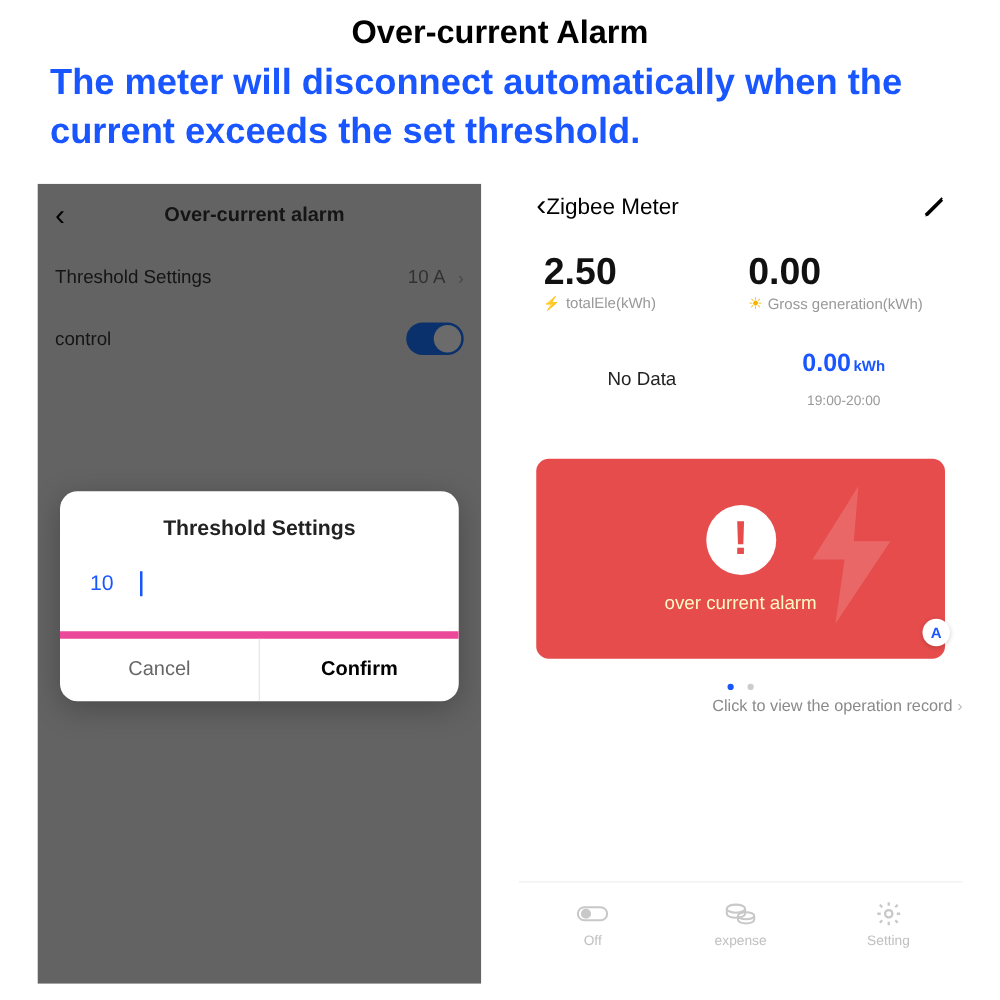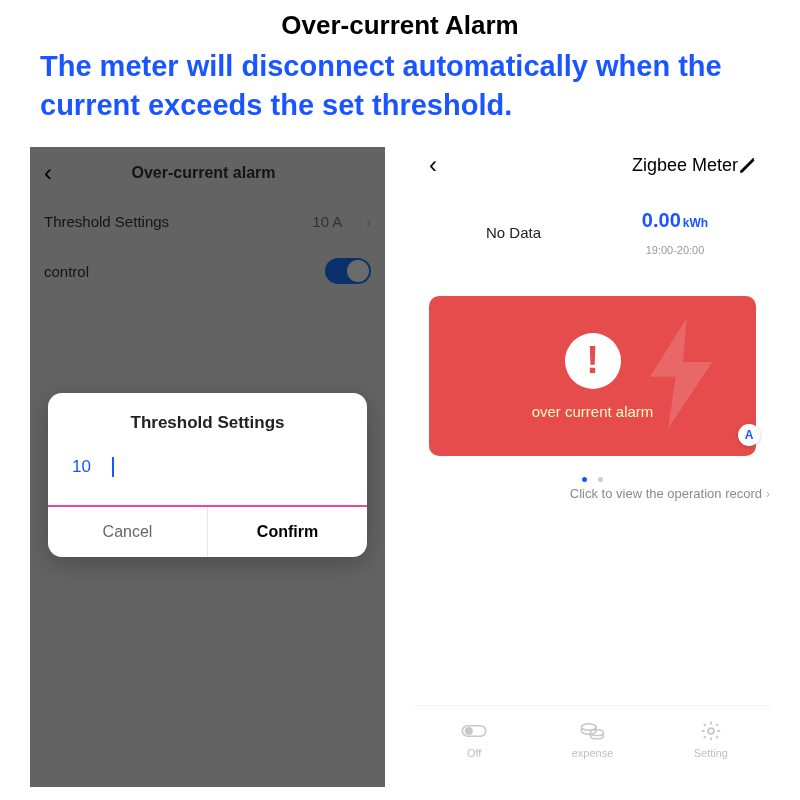--- a/index.html
+++ b/index.html
@@ -64,21 +64,21 @@
     align-items: center;
     justify-content: space-between;
     padding: 14px 14px;
     font-size: 15px;
     color: #333;
   }
   .row .value {
     color: #777;
     display: flex;
     align-items: center;
-    gap: 24px;
+    gap: 10px;
   }
   .chev-small { color: #aaa; font-size: 14px; }
   .toggle {
     width: 46px; height: 26px; background: #1a75ff; border-radius: 13px; position: relative;
   }
   .toggle .knob {
     position: absolute; right: 2px; top: 2px; width: 22px; height: 22px; background: #fff; border-radius: 50%;
   }
   .left-overlay {
     position: absolute; inset: 0;
@@ -108,40 +108,40 @@
   }
   .dialog-input .num {
     color: #1a56ff;
     font-size: 17px;
   }
   .cursor {
     width: 2px; height: 20px; background: #1a56ff; margin-left: 1px;
   }
   .dialog-buttons {
     display: flex;
-    border-top: 2px solid #ec4899;
+    border-top: 6px solid #ec4899;
   }
   .dialog-buttons .btn {
     flex: 1;
     text-align: center;
     padding: 16px 0;
     font-size: 16px;
   }
   .dialog-buttons .btn.cancel { color: #666; border-right: 1px solid #e6e6e6; }
   .dialog-buttons .btn.confirm { font-weight: 700; color: #000; }
   
   .phone-right {
     background: #fff;
   }
   .r-header {
     display: flex; align-items: center; padding: 4px 14px 0 14px;
   }
   .r-header .back { font-size: 24px; font-weight: 300; }
   .r-header .title2 {
-    flex: 1; text-align: right; font-size: 18px; color: #000; font-weight: 500;
+    flex: 1; text-align: left; font-size: 18px; color: #000; font-weight: 500;
   }
   .pencil {
     width: 18px; height: 18px;
   }
   .stats {
     display: flex; padding: 22px 20px 0 20px; gap: 12px;
   }
   .stat { flex: 1; }
   .stat .big {
     font-size: 30px; font-weight: 700; color: #111;
@@ -255,20 +255,36 @@
     <div class="r-header">
       <span class="back">‹</span>
       <span class="title2">Zigbee Meter</span>
       <svg class="pencil" viewBox="0 0 24 24" fill="none" stroke="#000" stroke-width="2">
         <path d="M3 21 L21 3"></path>
           <path d="M3 21 L3 21"></path>
         <path d="M4 20 L20 4 L22 6 L6 22 L3 23 Z" fill="#000" stroke="none"></path>
       </svg>
     </div>
 
+    <div class="stats">
+      <div class="stat">
+        <div class="big">2.50</div>
+        <div class="lbl">
+            <span class="bolt">⚡</span>
+            <span>totalEle(kWh)</span>
+          </div>
+      </div>
+      <div class="stat">
+        <div class="big">0.00</div>
+        <div class="lbl">
+            <span class="sun">☀</span>
+            <span>Gross generation(kWh)</span>
+          </div>
+      </div>
+    </div>
 
     <div class="midrow">
       <div class="nodata">No Data</div>
       <div class="rightbox">
         <div>
           <span class="kwh-val">0.00</span><span class="kwh-unit">kWh</span>
         </div>
         <div class="time-range">19:00-20:00</div>
       </div>
     </div>

